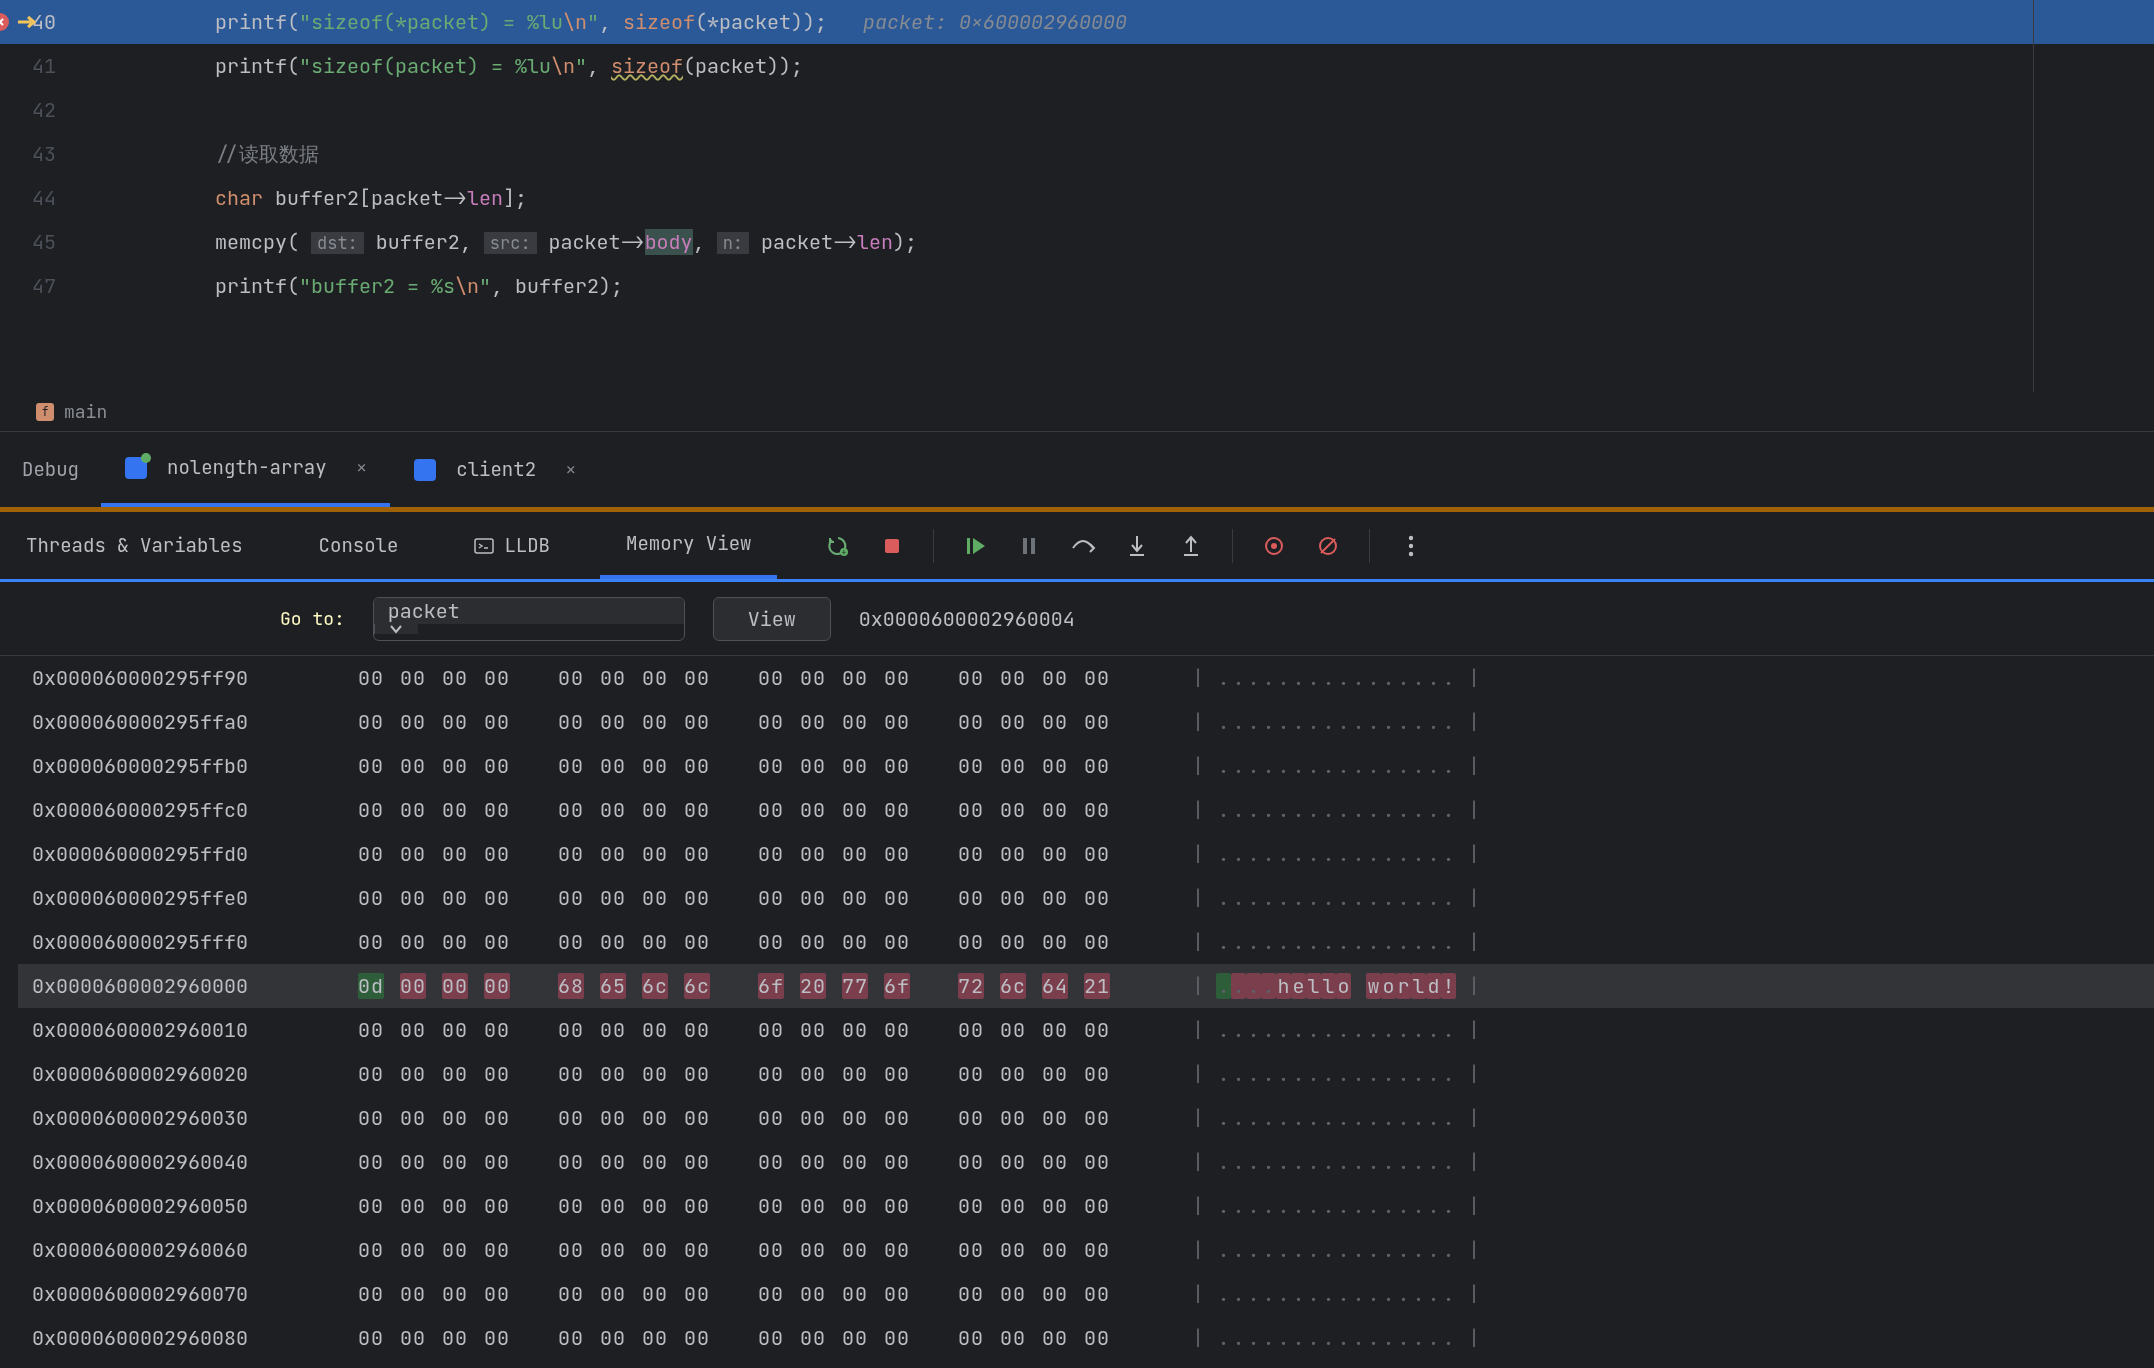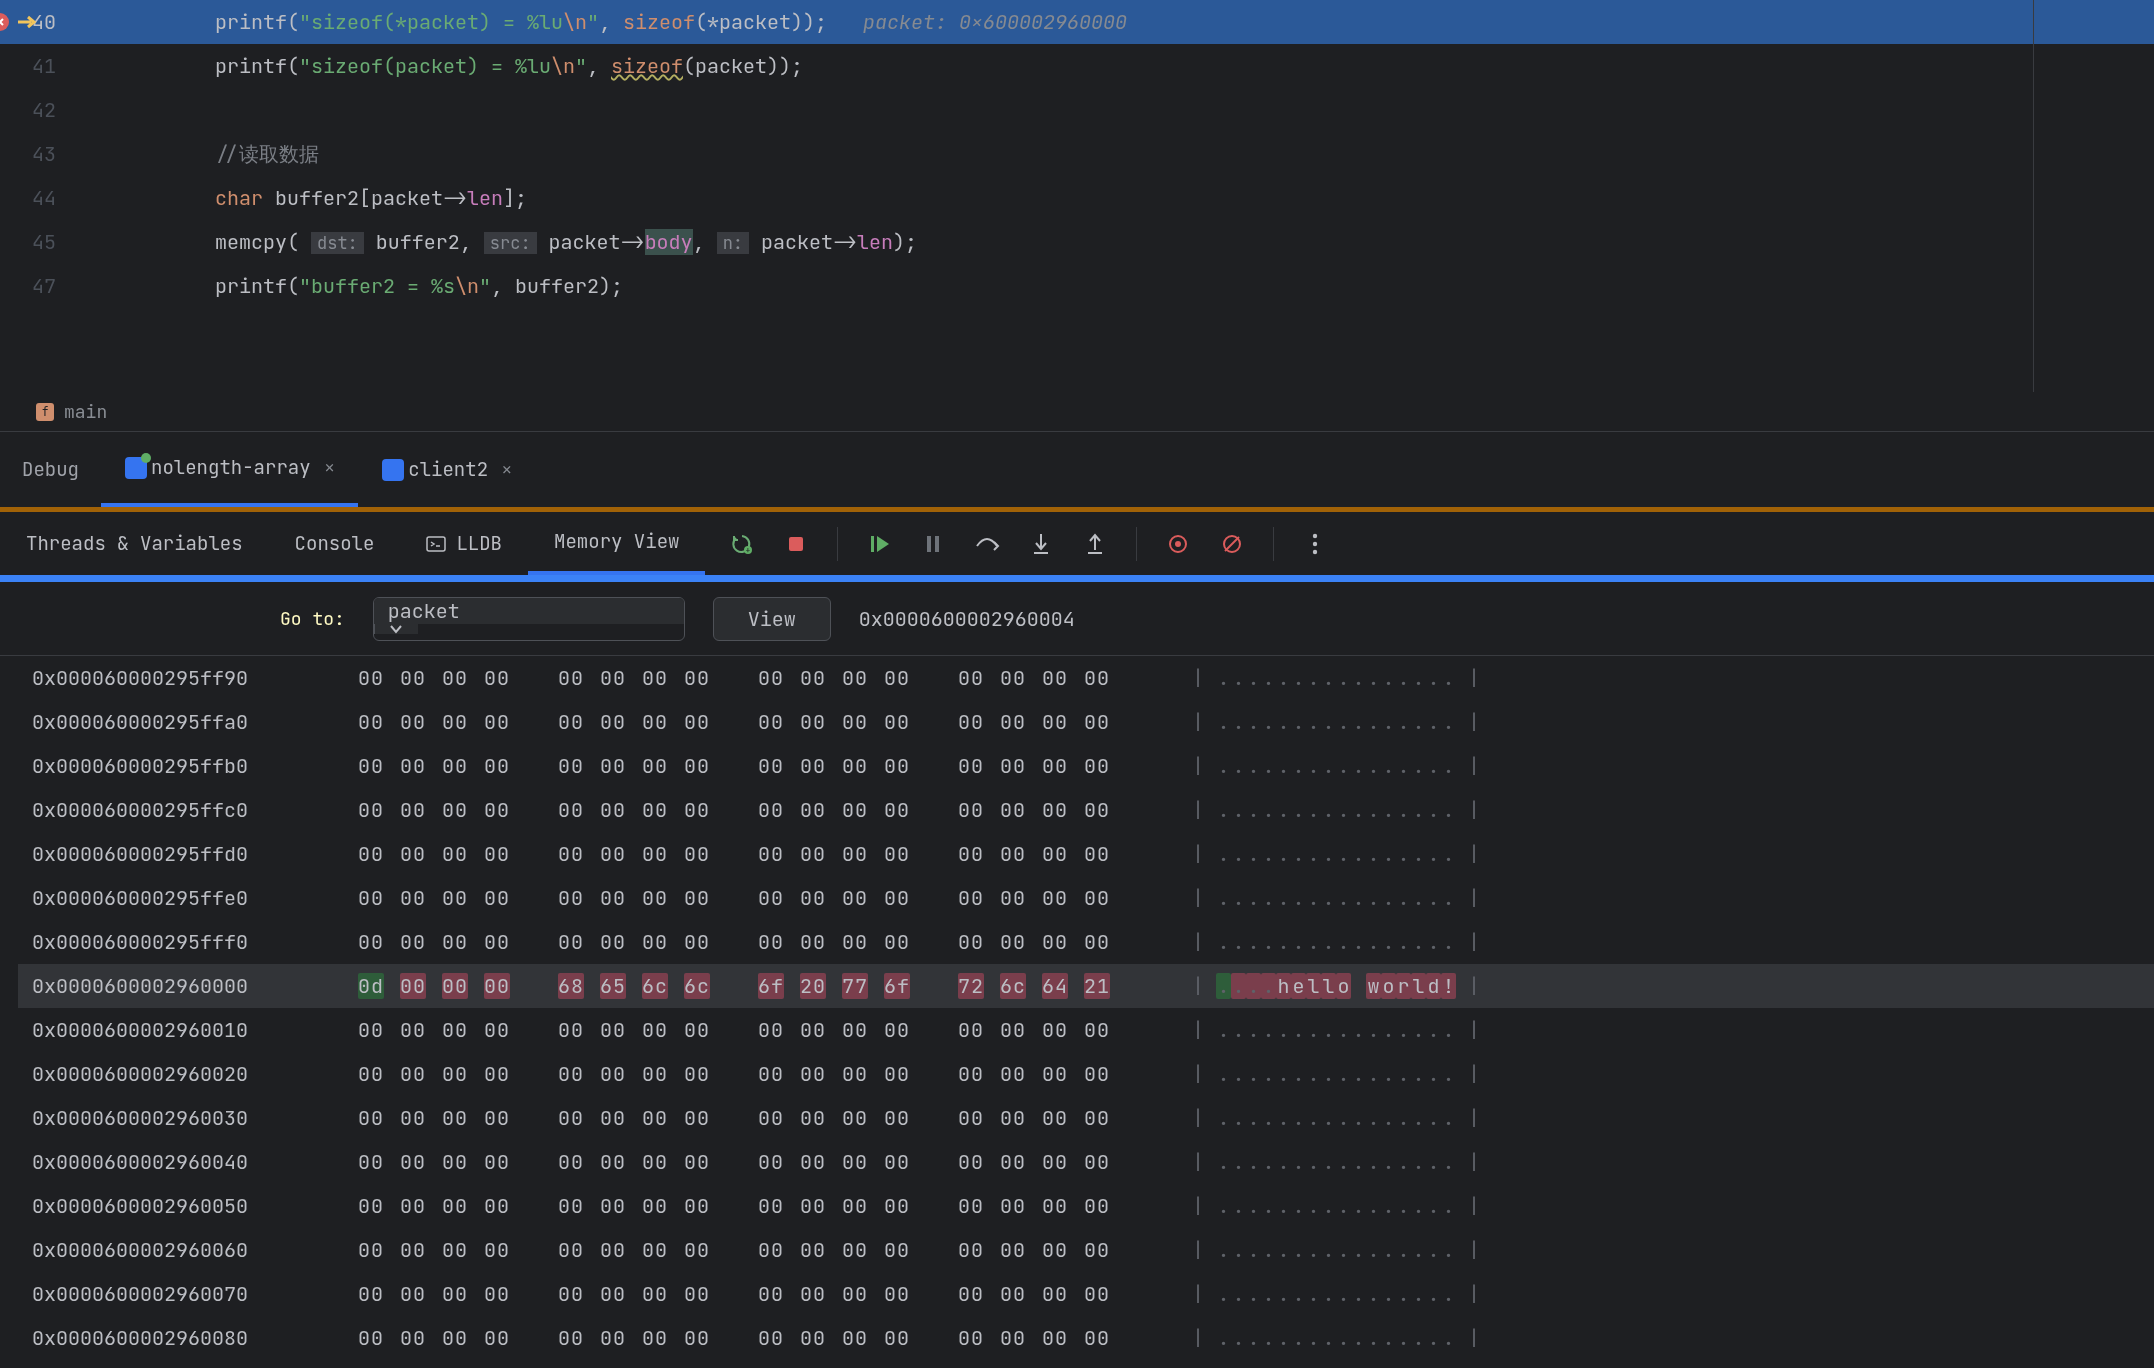--- a/index.html
+++ b/index.html
@@ -92,21 +92,21 @@
     background: #1e1f22;
     font-size: 19px;
   }
   .panel-tab {
     display: flex;
     align-items: center;
     padding: 0 24px;
     height: 100%;
     color: #bcbec4;
     position: relative;
-    gap: 4px;
+    gap: 20px;
   }
   .panel-tab.active {
     border-bottom: 4px solid #3574f0;
   }
   .panel-tab .x { color: #868a91; font-size: 16px; margin-left: 10px; }
   .debug-label { color: #a0a3aa; padding: 0 22px; font-size: 19px; }
   .run-ic {
     width: 22px; height: 22px;
     background: #3574f0;
     border-radius: 4px;
@@ -117,22 +117,23 @@
     width: 10px; height: 10px; border-radius: 50%;
     background: #5fad65;
   }
 
   
   .tab-strip {
     display: flex;
     align-items: center;
     height: 70px;
     background: #1e1f22;
-    border-bottom: 7px solid #3b82f6;
+    border-bottom: 3px solid #3b82f6;
     font-size: 19px;
+    gap: 24px;
   }
   .sub-tab {
     padding: 0 26px;
     height: 100%;
     display: flex;
     align-items: center;
     color: #bcbec4;
     gap: 10px;
     position: relative;
   }

